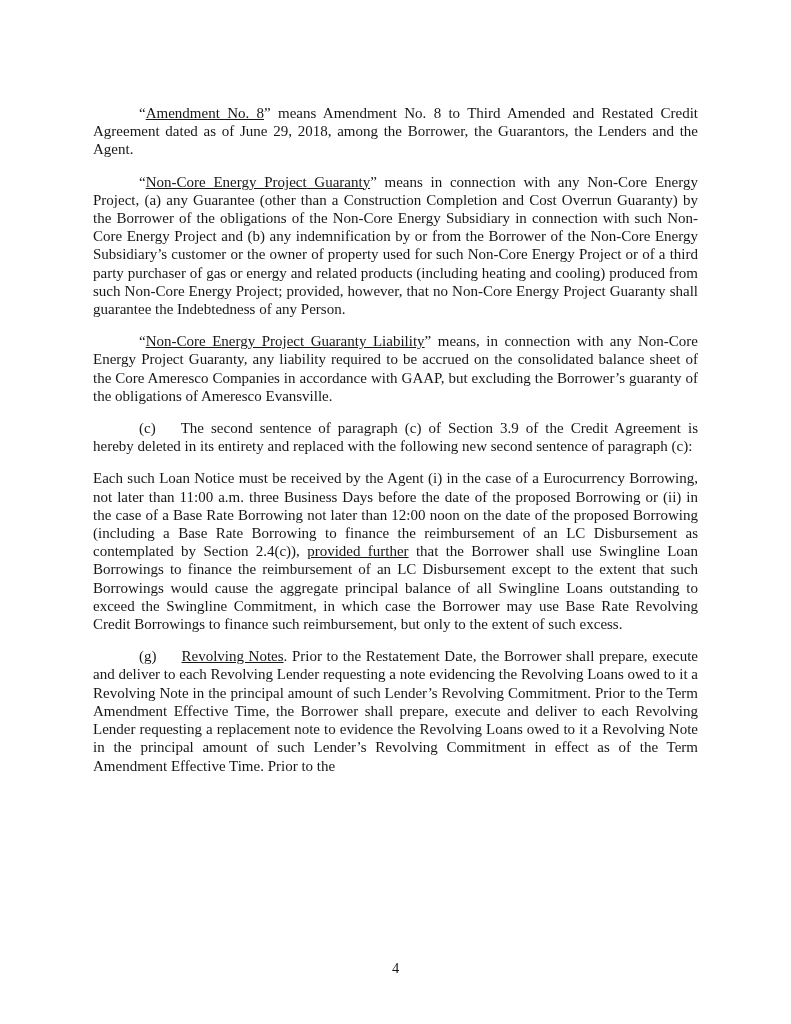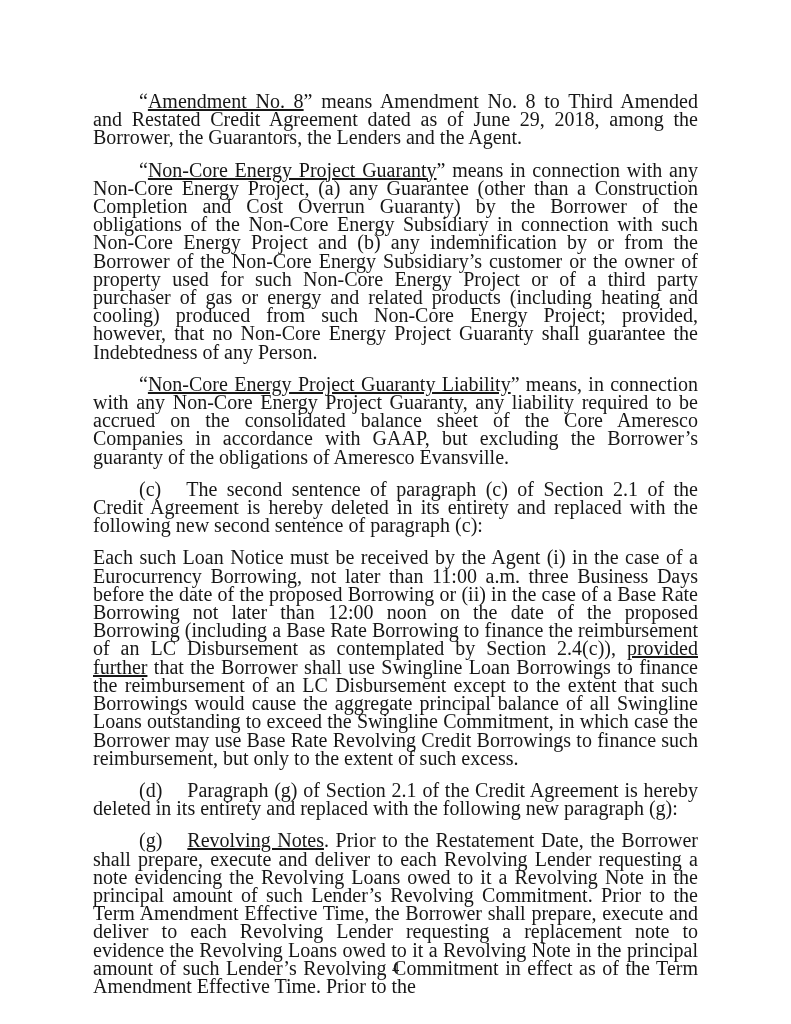--- a/index.html
+++ b/index.html
@@ -16,22 +16,22 @@
     font-family: "Liberation Serif", serif;
     overflow: hidden;
   }
   .content {
     position: absolute;
     left: 93px;
     top: 92px;
     width: 605px;
   }
   p.para {
-    margin: 0 0 14px 0;
-    font-size: 20px;
+    margin: 12px 0 14px 0;
+    font-size: 15px;
     line-height: 18.2px;
     text-align: justify;
     text-justify: inter-word;
   }
   p.para:last-child { margin-bottom: 0; }
   
   .definition, .quote, .subclause { margin-left: 47px; }
   
   .definition, .subclause, .body-level { text-indent: 46px; }
   .quote { text-indent: 0; }
@@ -49,21 +49,20 @@
   }
 </style>
 </head>
 <body>
 
 <div class="page">
   <div class="content">
       <p class="para definition"><span>“</span><span class="u">Amendment No. 8</span><span>” means Amendment No. 8 to Third Amended and Restated Credit Agreement dated as of June 29, 2018, among the Borrower, the Guarantors, the Lenders and the Agent.</span></p>
       <p class="para definition"><span>“</span><span class="u">Non-Core Energy Project Guaranty</span><span>” means in connection with any Non-Core Energy Project, (a) any Guarantee (other than a Construction Completion and Cost Overrun Guaranty) by the Borrower of the obligations of the Non-Core Energy Subsidiary in connection with such Non-Core Energy Project and (b) any indemnification by or from the Borrower of the Non-Core Energy Subsidiary’s customer or the owner of property used for such Non-Core Energy Project or of a third party purchaser of gas or energy and related products (including heating and cooling) produced from such Non-Core Energy Project; provided, however, that no Non-Core Energy Project Guaranty shall guarantee the Indebtedness of any Person.</span></p>
       <p class="para definition"><span>“</span><span class="u">Non-Core Energy Project Guaranty Liability</span><span>” means, in connection with any Non-Core Energy Project Guaranty, any liability required to be accrued on the consolidated balance sheet of the Core Ameresco Companies in accordance with GAAP, but excluding the Borrower’s guaranty of the obligations of Ameresco Evansville.</span></p>
-      <p class="para body-level"><span>(c)</span><span class="tab"></span><span>The second sentence of paragraph (c) of Section 2.1 of the Credit Agreement is hereby deleted in its entirety and replaced with the following new second sentence of paragraph (c):</span></p>
+      <p class="para body-level"><span>(c)</span><span class="tab"></span><span>The second sentence of paragraph (c) of Section 3.9 of the Credit Agreement is hereby deleted in its entirety and replaced with the following new second sentence of paragraph (c):</span></p>
       <p class="para quote"><span>Each such Loan Notice must be received by the Agent (i) in the case of a Eurocurrency Borrowing, not later than 11:00 a.m. three Business Days before the date of the proposed Borrowing or (ii) in the case of a Base Rate Borrowing not later than 12:00 noon on the date of the proposed Borrowing (including a Base Rate Borrowing to finance the reimbursement of an LC Disbursement as contemplated by Section 2.4(c)), </span><span class="u">provided further</span><span> that the Borrower shall use Swingline Loan Borrowings to finance the reimbursement of an LC Disbursement except to the extent that such Borrowings would cause the aggregate principal balance of all Swingline Loans outstanding to exceed the Swingline Commitment, in which case the Borrower may use Base Rate Revolving Credit Borrowings to finance such reimbursement, but only to the extent of such excess.</span></p>
-      <p class="para body-level"><span>(d)</span><span class="tab"></span><span>Paragraph (g) of Section 2.1 of the Credit Agreement is hereby deleted in its entirety and replaced with the following new paragraph (g):</span></p>
       <p class="para subclause"><span>(g)</span><span class="tab"></span><span class="u">Revolving Notes</span><span>. Prior to the Restatement Date, the Borrower shall prepare, execute and deliver to each Revolving Lender requesting a note evidencing the Revolving Loans owed to it a Revolving Note in the principal amount of such Lender’s Revolving Commitment. Prior to the Term Amendment Effective Time, the Borrower shall prepare, execute and deliver to each Revolving Lender requesting a replacement note to evidence the Revolving Loans owed to it a Revolving Note in the principal amount of such Lender’s Revolving Commitment in effect as of the Term Amendment Effective Time. Prior to the</span></p>
     </div>
   <div class="footer">
     <span>4</span>
   </div>
 </div>
 
 </body></html>

